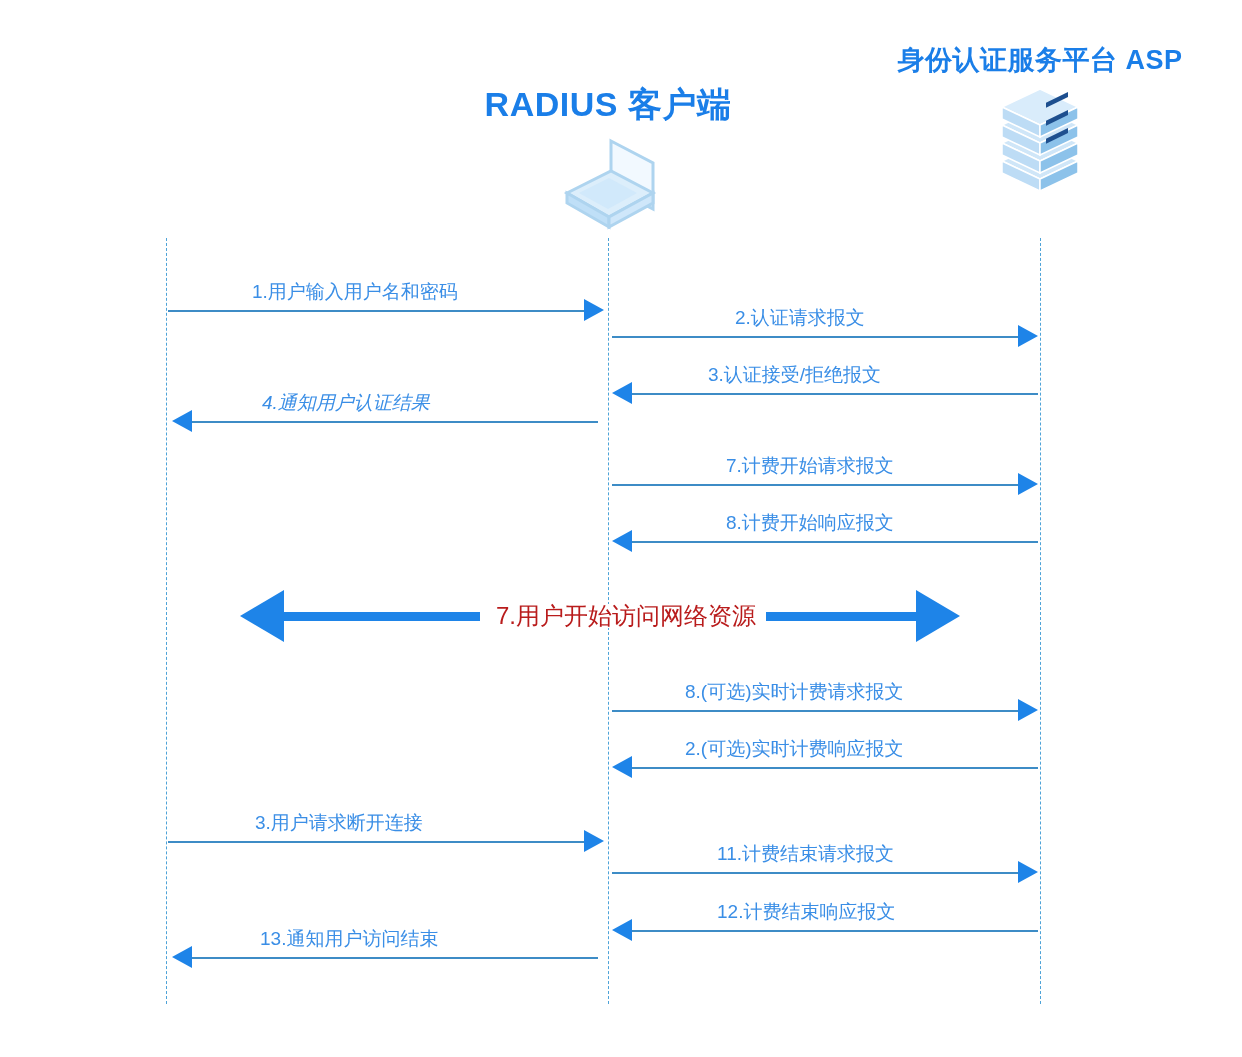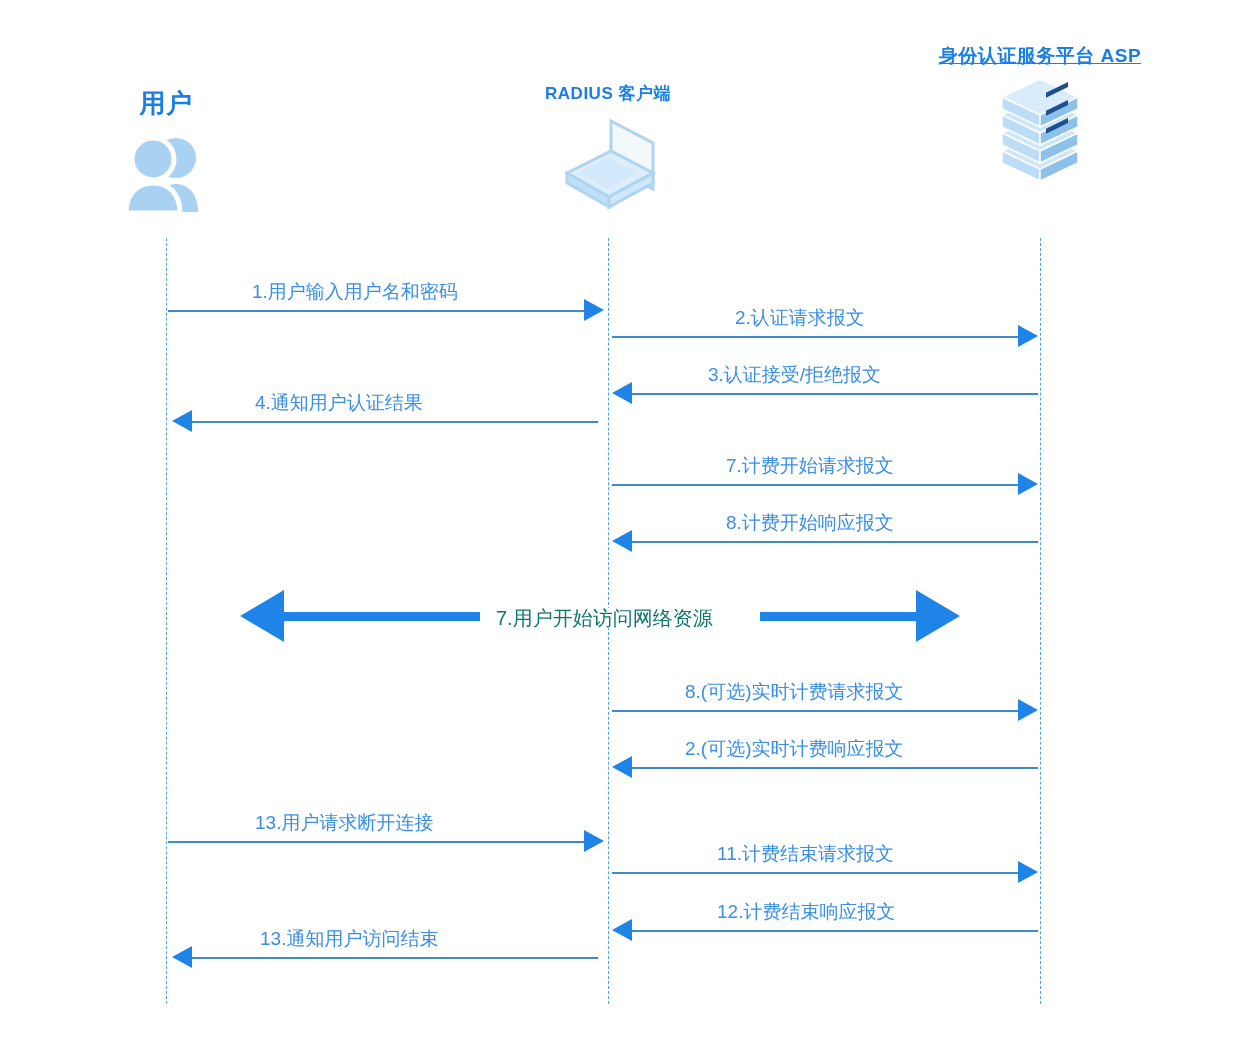--- a/index.html
+++ b/index.html
@@ -55,59 +55,48 @@
   .msg.thick .shaft{border-top:9px solid #1e84e8;}
   .msg.thick .head.right{
     border-top:26px solid transparent;border-bottom:26px solid transparent;
     border-left:44px solid #1e84e8;transform:translateY(-26px);
   }
   .msg.thick .head.left{
     border-top:26px solid transparent;border-bottom:26px solid transparent;
     border-right:44px solid #1e84e8;transform:translateY(-26px);
   }
   .msg.thick .label{
-    font-size:20px;color:#0f766e;bottom:-10px;background:#fff;padding:0 10px;
+    font-size:24px;color:#b91c1c;bottom:-10px;background:#fff;padding:0 10px;
   }
 </style>
 </head>
 <body>
 
 <div id="stage">
 
-  <div class="actor" style="left:46px;top:88px;width:240px;">
-    <div class="actor-title" style="font-size:26px;">用户</div>
-    <div class="actor-icon" style="margin-top:14px;">
-      <svg width="92" height="80" viewBox="0 0 92 80" aria-hidden="true">
-        <circle cx="56" cy="24" r="20" fill="#a9d2f2"></circle>
-        <path d="M34 78 C34 58 46 50 56 50 C66 50 78 58 78 78 Z" fill="#a9d2f2"></path>
-        <circle cx="33" cy="25" r="21" fill="#a9d2f2" stroke="#ffffff" stroke-width="5"></circle>
-        <path d="M6 79 C6 58 19 49 33 49 C47 49 60 58 60 79 Z" fill="#a9d2f2" stroke="#ffffff" stroke-width="5"></path>
-      </svg>
-    </div>
-  </div>
 
   <div class="actor" style="left:448px;top:84px;width:320px;">
-    <div class="actor-title" style="font-size:17px;">RADIUS 客户端</div>
+    <div class="actor-title" style="font-size:34px;">RADIUS 客户端</div>
     <div class="actor-icon" style="margin-top:12px;">
       <svg width="110" height="96" viewBox="0 0 110 96" aria-hidden="true">
 
         <path d="M58 4 L100 26 L100 72 L58 50 Z" fill="#f2f9ff" stroke="#aed4ef" stroke-width="3"></path>
 
         <path d="M14 56 L58 34 L100 56 L56 80 Z" fill="#dceefb" stroke="#aed4ef" stroke-width="3"></path>
 
         <path d="M14 56 L14 66 L56 90 L56 80 Z" fill="#bfdff7" stroke="#aed4ef" stroke-width="3"></path>
         <path d="M56 80 L56 90 L100 66 L100 56 Z" fill="#cfe7fa" stroke="#aed4ef" stroke-width="3"></path>
 
         <path d="M26 56 L56 41 L84 56 L55 72 Z" fill="#cfe7fa" opacity=".85"></path>
       </svg>
     </div>
   </div>
 
   <div class="actor" style="left:850px;top:44px;width:380px;">
-    <div class="actor-title" style="font-size:19px;text-decoration:underline;">身份认证服务平台 ASP</div>
+    <div class="actor-title" style="font-size:27px;">身份认证服务平台 ASP</div>
     <div class="actor-icon" style="margin-top:10px;">
       <svg width="92" height="104" viewBox="0 0 92 104" aria-hidden="true">
         <g stroke="#ffffff" stroke-width="1.5">
 
           <path d="M8 74 L46 56 L84 74 L46 92 Z" fill="#cfe6f8"></path>
           <path d="M8 74 L8 86 L46 104 L46 92 Z" fill="#bddcf5"></path>
           <path d="M46 92 L46 104 L84 86 L84 74 Z" fill="#8cc2ea"></path>
 
           <path d="M8 56 L46 38 L84 56 L46 74 Z" fill="#cfe6f8"></path>
           <path d="M8 56 L8 68 L46 86 L46 74 Z" fill="#bddcf5"></path>
@@ -149,21 +138,21 @@
 
   <div class="msg left" style="left:612px;top:393px;width:428px;">
     <div class="shaft" style="left:20px;width:406px;"></div>
     <div class="head" style="left:0px;"></div>
     <div class="label" style="left:96px;">3.认证接受/拒绝报文</div>
   </div>
 
   <div class="msg left" style="left:172px;top:421px;width:428px;">
     <div class="shaft" style="left:20px;width:406px;"></div>
     <div class="head" style="left:0px;"></div>
-    <div class="label" style="left:83px;">4.通知用户认证结果</div>
+    <div class="label" style="left:90px;font-style:italic;">4.通知用户认证结果</div>
   </div>
 
   <div class="msg right" style="left:612px;top:484px;width:428px;">
     <div class="shaft" style="width:406px;"></div>
     <div class="head" style="left:406px;"></div>
     <div class="label" style="left:114px;">7.计费开始请求报文</div>
   </div>
 
   <div class="msg left" style="left:612px;top:541px;width:428px;">
     <div class="shaft" style="left:20px;width:406px;"></div>
@@ -189,21 +178,21 @@
 
   <div class="msg left" style="left:612px;top:767px;width:428px;">
     <div class="shaft" style="left:20px;width:406px;"></div>
     <div class="head" style="left:0px;"></div>
     <div class="label" style="left:73px;">2.(可选)实时计费响应报文</div>
   </div>
 
   <div class="msg right" style="left:168px;top:841px;width:436px;">
     <div class="shaft" style="width:416px;"></div>
     <div class="head" style="left:416px;"></div>
-    <div class="label" style="left:87px;">13.用户请求断开连接</div>
+    <div class="label" style="left:87px;">3.用户请求断开连接</div>
   </div>
 
   <div class="msg right" style="left:612px;top:872px;width:428px;">
     <div class="shaft" style="width:406px;"></div>
     <div class="head" style="left:406px;"></div>
     <div class="label" style="left:105px;">11.计费结束请求报文</div>
   </div>
 
   <div class="msg left" style="left:612px;top:930px;width:428px;">
     <div class="shaft" style="left:20px;width:406px;"></div>

